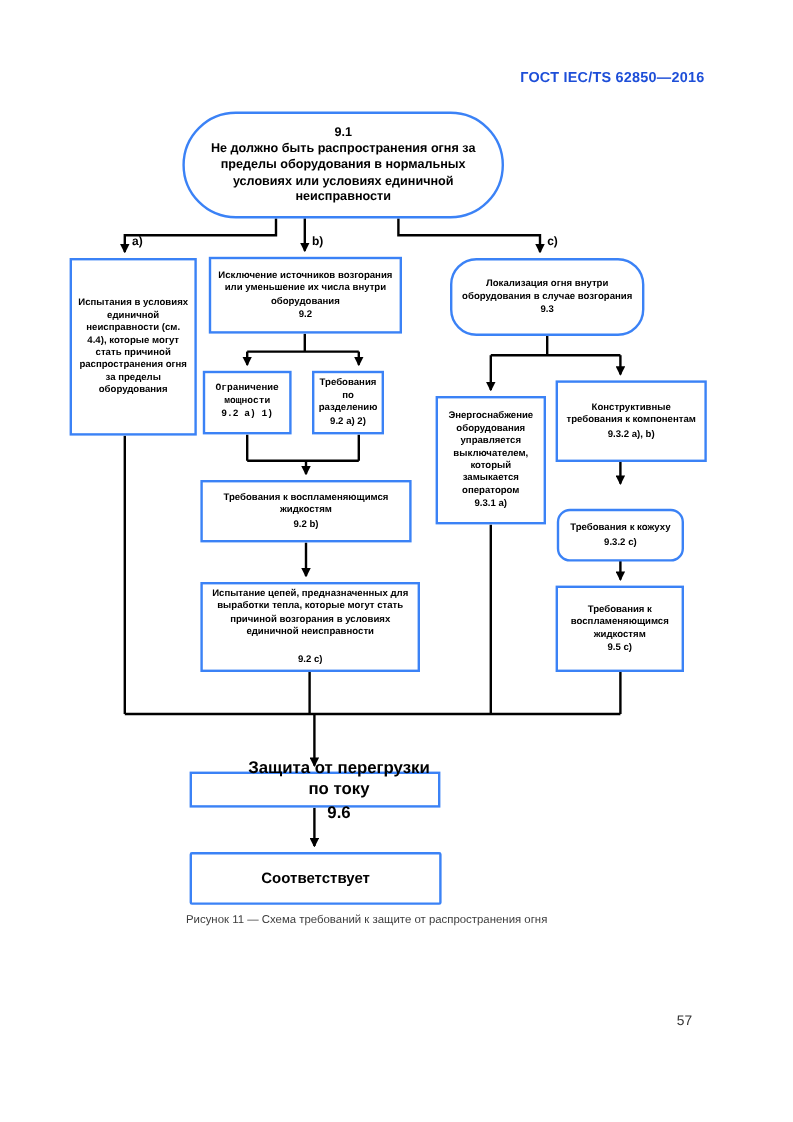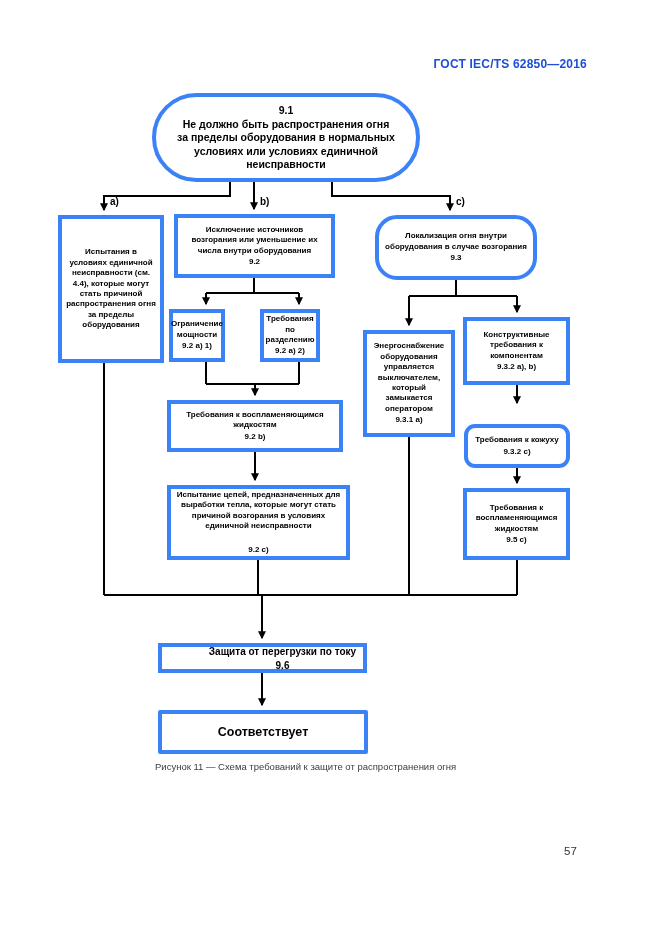--- a/index.html
+++ b/index.html
@@ -8,30 +8,30 @@
     background:#ffffff; font-family:"Liberation Sans", sans-serif; color:#000;
     overflow:hidden;
   }
   .doc-header {
     position:absolute; top:57px; left:387px; width:200px;
     text-align:right; font-weight:bold; font-size:12px; letter-spacing:.2px; color:#1d4ed8;
   }
   .connectors { position:absolute; left:0; top:0; }
   .node {
     position:absolute; box-sizing:border-box;
-    border:4px solid #3b82f6; background:#fff;
+    border:2px solid #3b82f6; background:#fff;
     display:flex; flex-direction:column; align-items:center; justify-content:center;
     text-align:center; font-weight:bold; font-size:8px; line-height:1.3;
     padding:3px 4px;
   }
   .node .nt, .node .nr { display:block; }
   .node .nr { margin-top:1px; }
   .stadium { border-radius:46px; font-size:10.5px; padding:4px 20px; }
   .end-stadium { border-radius:2px; font-size:12.5px; }
-  .fs85 { font-size:10px;padding-left:44px; }
+  .fs85 { font-size:14px;padding-left:44px; }
   .blabel { position:absolute; font-weight:bold; font-size:10px; }
   .caption { position:absolute; top:761px; left:155px; font-size:9.5px; color:#3d3d3d; }
   .pagenum { position:absolute; top:845px; left:564px; font-size:11.5px; color:#333; }
 </style>
 </head>
 <body>
 
 <div class="page">
 
   <div class="doc-header">ГОСТ IEC/TS 62850—2016</div>
@@ -83,21 +83,21 @@
   <div class="node" style="left:174px; top:214px; width:161px; height:64px;">
     <span class="nt">Исключение источников возгорания или уменьшение их числа внутри оборудования</span>
     <span class="nr">9.2</span>
   </div>
 
   <div class="node" style="left:375px; top:215px; width:162px; height:65px;border-radius:22px;">
     <span class="nt">Локализация огня внутри оборудования в случае возгорания</span>
     <span class="nr">9.3</span>
   </div>
 
-  <div class="node" style="left:169px; top:309px; width:56px; height:53px;">
+  <div class="node" style="left:169px; top:309px; width:74px; height:53px;font-family:Liberation Mono, monospace;">
     <span class="nt">Ограничение мощности</span>
     <span class="nr">9.2 а) 1)</span>
   </div>
 
   <div class="node" style="left:260px; top:309px; width:60px; height:53px;">
     <span class="nt">Требования по разделению</span>
     <span class="nr">9.2 а) 2)</span>
   </div>
 
   <div class="node" style="left:167px; top:400px; width:176px; height:52px;">
@@ -108,21 +108,21 @@
   <div class="node" style="left:167px; top:485px; width:183px; height:75px;gap:12px;">
     <span class="nt">Испытание цепей, предназначенных для выработки тепла, которые могут стать причиной возгорания в условиях единичной неисправности</span>
     <span class="nr">9.2 с)</span>
   </div>
 
   <div class="node" style="left:363px; top:330px; width:92px; height:107px;">
     <span class="nt">Энергоснабжение оборудования управляется выключателем, который замыкается оператором</span>
     <span class="nr">9.3.1 а)</span>
   </div>
 
-  <div class="node" style="left:463px; top:317px; width:107px; height:68px;">
+  <div class="node" style="left:463px; top:317px; width:126px; height:68px;">
     <span class="nt">Конструктивные требования к компонентам</span>
     <span class="nr">9.3.2 а), b)</span>
   </div>
 
   <div class="node" style="left:464px; top:424px; width:106px; height:44px;border-radius:11px;">
     <span class="nt">Требования к кожуху</span>
     <span class="nr">9.3.2 с)</span>
   </div>
 
   <div class="node" style="left:463px; top:488px; width:107px; height:72px;">

